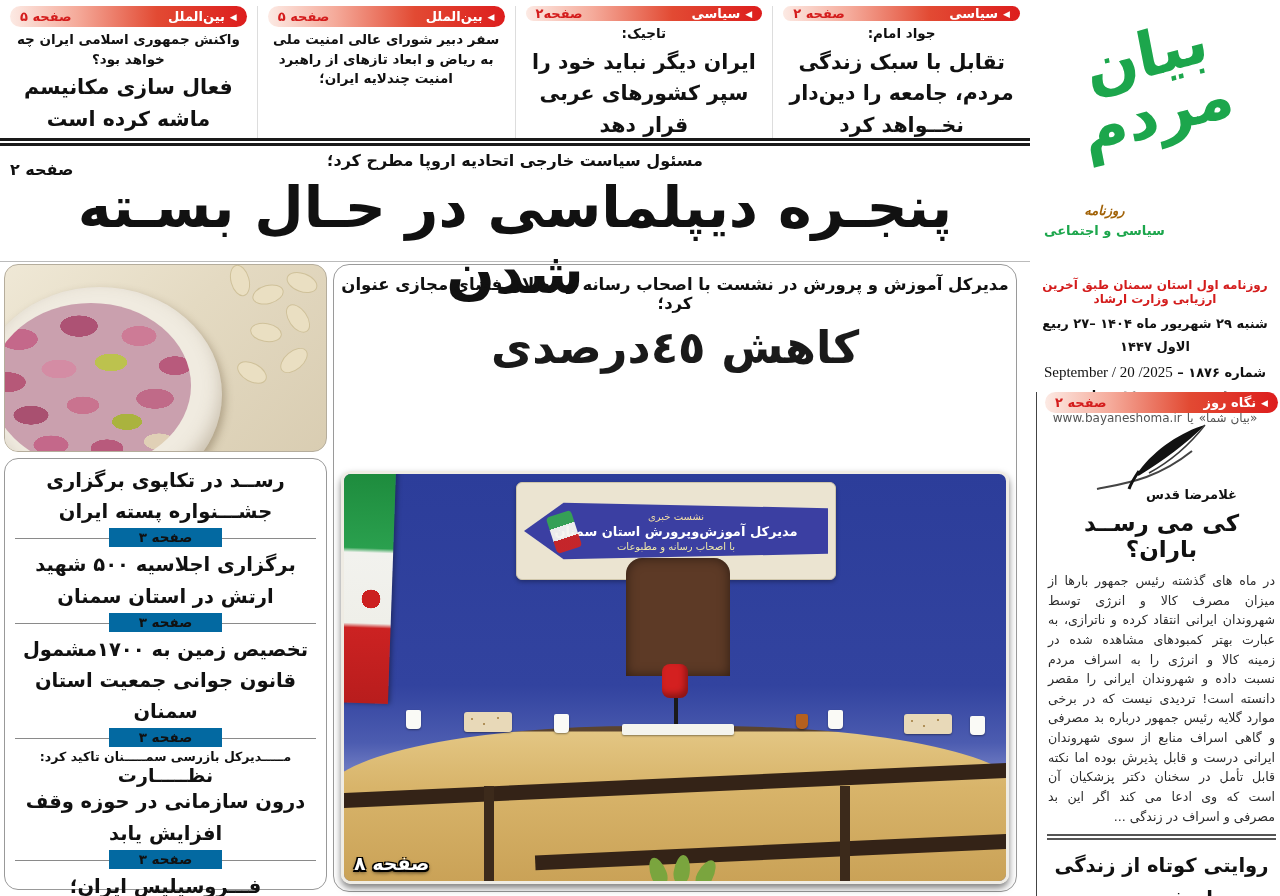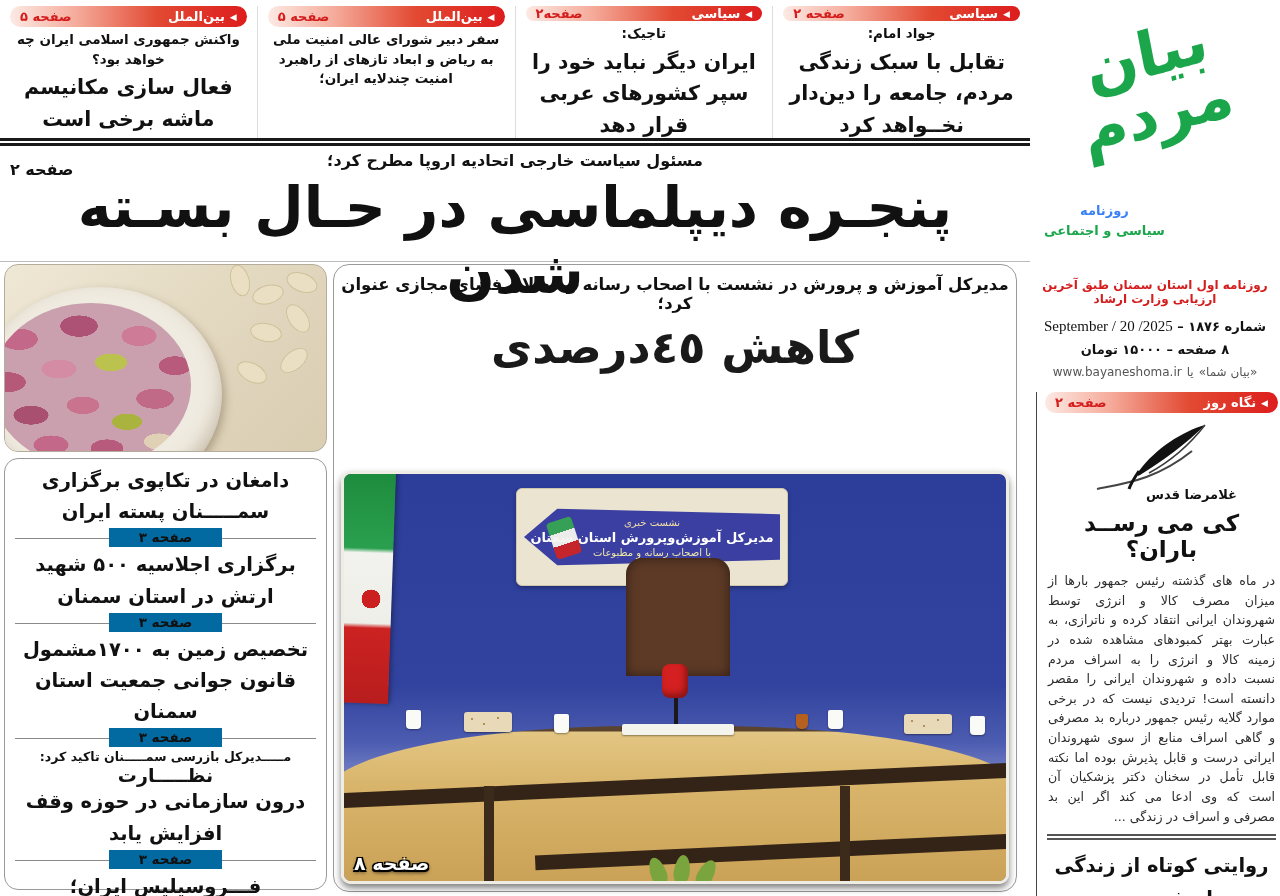--- a/index.html
+++ b/index.html
@@ -75,21 +75,21 @@
   .center-box .t2 { text-align:center; font-size:39px; font-weight:bold; margin-top:18px; color:#1a1a1a; }
   
   .photo { position:absolute; left:7px; right:7px; top:206px; bottom:7px; border-radius:10px; overflow:hidden;
     border:3px solid #efece4; box-shadow:0 4px 7px rgba(0,0,0,.5);
     background:linear-gradient(180deg,#2c3d9a 0%,#32439f 52%,#4c5cb0 66%,#6b78c0 72%); }
   .flag { position:absolute; left:-10px; top:-6px; width:58px; height:235px; transform:rotate(2deg);
     background:linear-gradient(180deg,#1d8a3c 0%,#2aa04e 34%,#f2f2ee 36%,#efefe9 66%,#cc2222 68%,#b81d1d 100%);
     box-shadow:2px 0 5px rgba(0,0,0,.35); }
   .flag-emblem { position:absolute; left:16px; top:112px; width:22px; height:26px; border-radius:50%;
     background:radial-gradient(circle at 50% 50%, #cc2020 55%, transparent 56%); }
-  .banner-frame { position:absolute; left:172px; top:14px; width:272px; height:98px; background:#ebe4d1;
+  .banner-frame { position:absolute; left:172px; top:8px; width:320px; height:98px; background:#ebe4d1;
     border:1px solid #cfc6ab; border-radius:6px; padding:18px 7px; box-shadow:0 2px 4px rgba(0,0,0,.3); }
   .banner-shape { width:100%; height:100%; background:#3b3fa2; color:#fff;
     clip-path:polygon(0 50%, 13% 3%, 100% 12%, 100% 88%, 13% 97%);
     display:flex; flex-direction:column; align-items:center; justify-content:center; gap:2px; }
   .banner-shape .l1 { font-size:10px; color:#f3dfa5; }
   .banner-shape .l2 { font-size:13px; font-weight:bold; }
   .banner-shape .l3 { font-size:10px; color:#efe9a8; }
   .banner-flag { position:absolute; left:34px; top:30px; width:26px; height:38px; transform:rotate(-18deg);
     background:linear-gradient(180deg,#35a552 33%,#f5f5f0 33% 66%,#cc2424 66%); border-radius:4px; opacity:.95; }
   .man { position:absolute; }
@@ -109,21 +109,21 @@
   .tea { width:12px; height:15px; background:#b5601e; border-radius:2px 2px 5px 5px; box-shadow:0 1px 2px rgba(0,0,0,.4); }
   .leaf { position:absolute; width:16px; height:30px; background:#7aa53e; border-radius:50% 50% 50% 50%/60% 60% 40% 40%; }
   .photo-page { position:absolute; left:10px; bottom:7px; color:#fff; font-weight:bold; font-size:19px;
     text-shadow:-1.5px -1.5px 0 #000, 1.5px -1.5px 0 #000, -1.5px 1.5px 0 #000, 1.5px 1.5px 0 #000, 0 2px 4px #000; }
   
   .right-col { position:absolute; right:0; top:0; width:250px; height:896px; }
   .logo-area { position:relative; height:264px; }
   .logo-cal { position:absolute; right:6px; top:26px; left:0; text-align:center; color:#1ca64c;
     font-size:62px; font-weight:bold; line-height:.95; transform:rotate(-11deg) skewY(-4deg); }
   .logo-type { position:absolute; left:14px; bottom:24px; text-align:center; font-weight:bold; font-size:13px; line-height:1.5; }
-  .logo-type .r { color:#3b82f6; } .logo-type .g { color:#1ca64c; }
+  .logo-type .r { color:#a16207;font-style:italic; } .logo-type .g { color:#1ca64c; }
   .tagline { color:#d41d1d; font-weight:bold; font-size:12px; text-align:center; margin-top:14px; }
   .dates { text-align:center; margin-top:7px; line-height:1.75; }
   .dates .fa { font-size:13px; font-weight:bold; }
   .dates .mix { font-size:13px; font-weight:bold; }
   .dates .mix .en { font-family:"Liberation Serif","DejaVu Serif",serif; font-size:15px; font-weight:normal; }
   .dates .site { font-size:12px; color:#555; display:flex; justify-content:center; gap:5px; direction:ltr; }
   .dayview { position:absolute; left:6px; right:0; top:392px; bottom:0; border-left:1.5px solid #444; padding:0 2px 0 8px; }
   .quill-wrap { text-align:center; margin-top:8px; }
   .author { text-align:center; font-size:13px; font-weight:bold; margin-top:-12px; margin-right:-60px; }
   .dv-title { text-align:center; font-size:23px; font-weight:bold; margin-top:8px; }
@@ -174,21 +174,21 @@
 
     <div class="brief">
       <div class="pill">
         <span class="sec">
             <span class="bullet">◀</span>
             <span>بین‌الملل</span>
           </span>
         <span class="pg">صفحه ۵</span>
       </div>
       <div class="kicker">واکنش جمهوری اسلامی ایران چه خواهد بود؟</div>
-      <div class="title">فعال سازی مکانیسم ماشه برخی است</div>
+      <div class="title">فعال سازی مکانیسم ماشه کرده است</div>
     </div>
   </div>
 
   <div class="double-rule"></div>
 
   <div class="mh mh-bottom">
     <div class="kicker">مسئول سیاست خارجی اتحادیه اروپا مطرح کرد؛</div>
     <div class="pg">صفحه ۲</div>
     <div class="title">پنجـره دیپلماسی در حـال بسـته شدن</div>
   </div>
@@ -203,21 +203,21 @@
     <div class="shell" style="right:44px; top:58px; transform:rotate(10deg);"></div>
     <div class="shell" style="right:16px; top:86px; transform:rotate(-40deg);"></div>
     <div class="shell" style="right:58px; top:98px; transform:rotate(28deg);"></div>
     <div class="bowl">
       <div class="kernels"></div>
     </div>
   </div>
 
   <div class="left-box">
     <div class="li">
-      <div class="t">دامغان در تکاپوی برگزاری سمـــــنان پسته ایران</div>
+      <div class="t">رســد در تکاپوی برگزاری جشـــنواره پسته ایران</div>
       <div class="page-rule"><span class="page-badge">صفحه ۳</span></div>
     </div>
     <div class="li">
       <div class="t">برگزاری اجلاسیه ۵۰۰ شهید ارتش در استان سمنان</div>
       <div class="page-rule"><span class="page-badge">صفحه ۳</span></div>
     </div>
     <div class="li">
       <div class="t">تخصیص زمین به ۱۷۰۰مشمول قانون جوانی جمعیت استان سمنان</div>
       <div class="page-rule"><span class="page-badge">صفحه ۳</span></div>
     </div>
@@ -299,20 +299,21 @@
     <div class="logo-cal">بیان مردم</div>
     <div class="logo-type">
       <div class="r">روزنامه</div>
       <div class="g">سیاسی و اجتماعی</div>
     </div>
   </div>
 
   <div class="tagline">روزنامه اول استان سمنان طبق آخرین ارزیابی وزارت ارشاد</div>
 
   <div class="dates">
+    <div class="fa">شنبه ۲۹ شهریور ماه ۱۴۰۴ –۲۷ ربیع الاول ۱۴۴۷</div>
     <div class="mix">
       <span>شماره ۱۸۷۶</span>
       <span>–</span>
       <span class="en">September / 20 /2025</span>
     </div>
     <div class="fa">۸ صفحه  –  ۱۵۰۰۰ تومان</div>
     <div class="site">
       <span>www.bayaneshoma.ir</span>
       <span>یا</span>
       <span>«بیان شما»</span>

